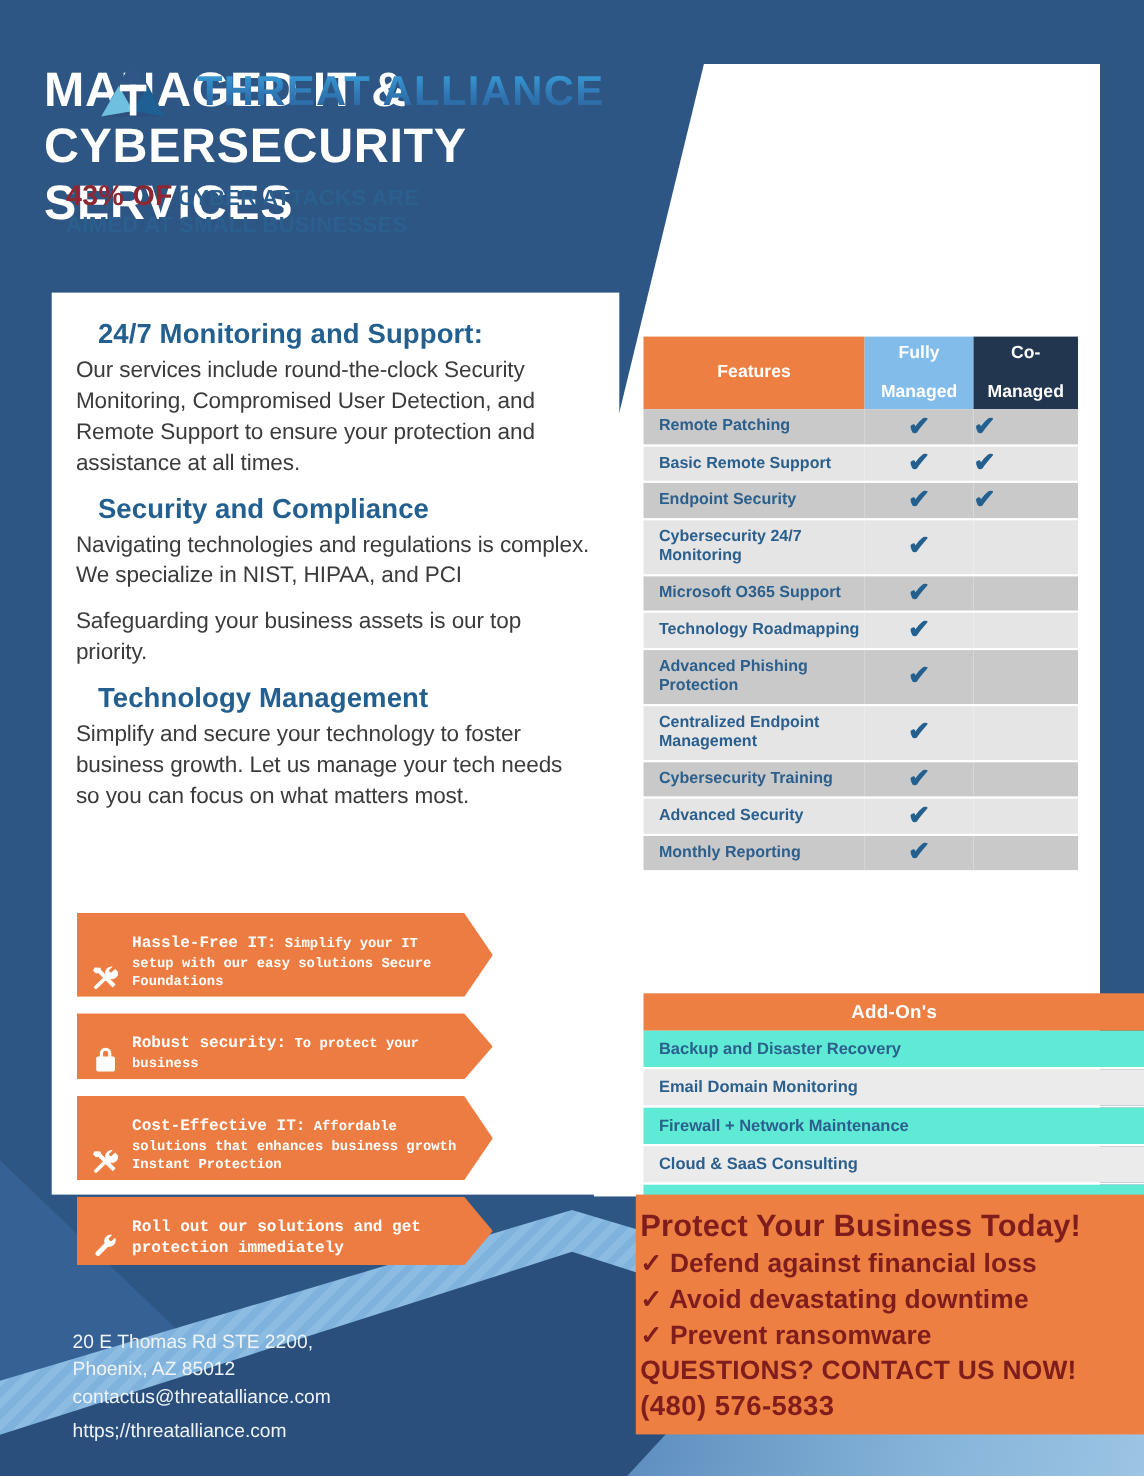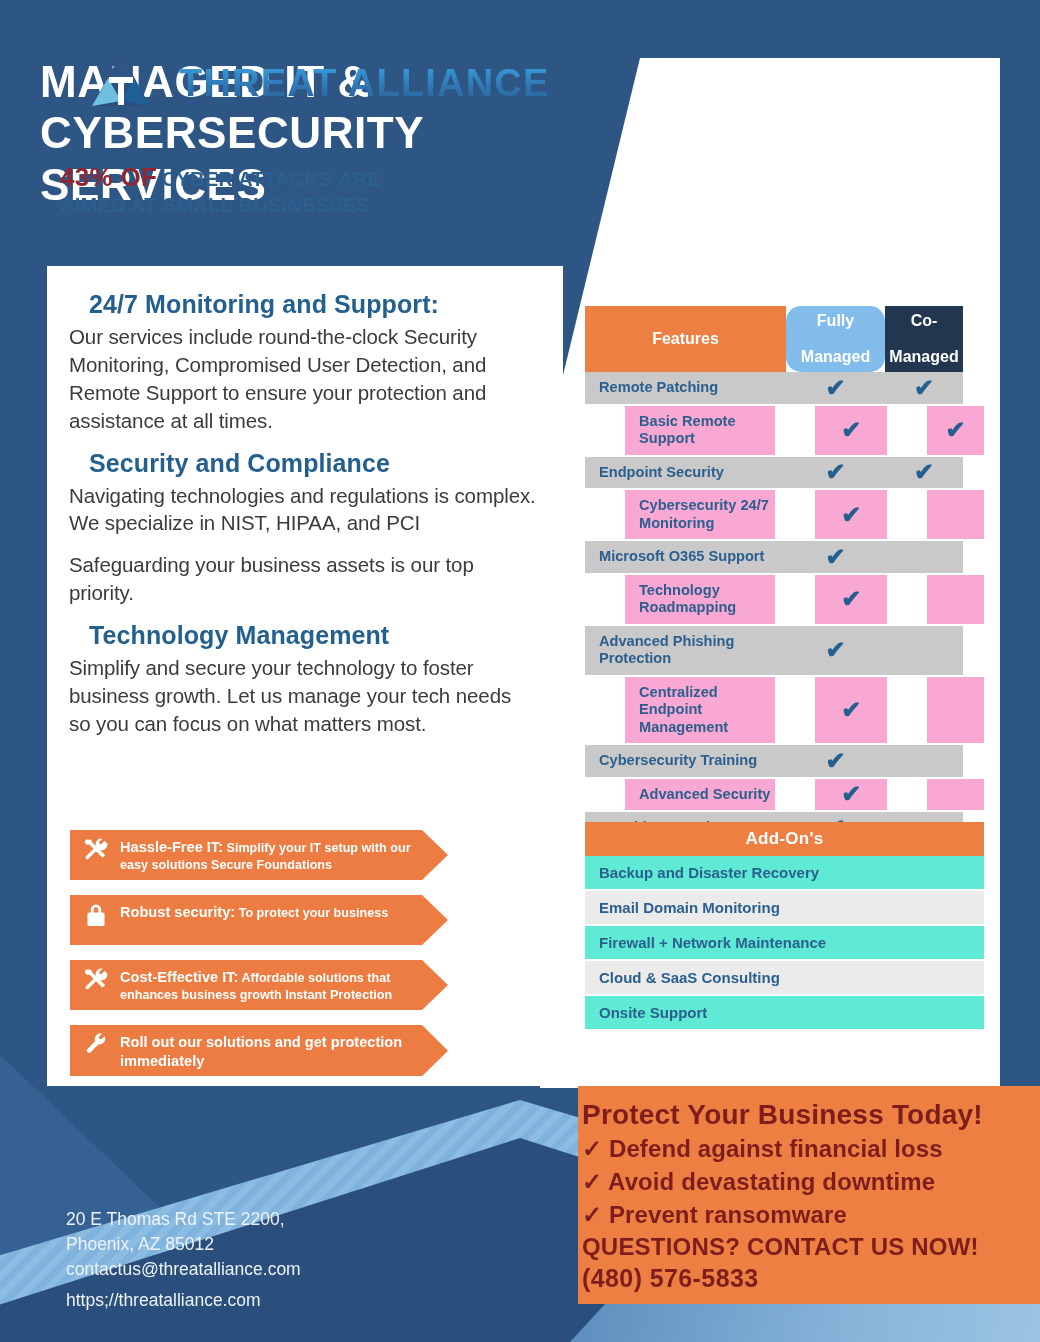--- a/index.html
+++ b/index.html
@@ -45,23 +45,24 @@
   .sec-p {
     color: #3b3b3b; font-size: 20.5px; line-height: 1.36;
     margin-bottom: 14px; letter-spacing: -0.1px;
   }
 
   
   #banners { position: absolute; left: 70px; top: 830px; width: 378px; }
   .banner {
     position: relative; background: #ec7c41; color: #fff;
     min-height: 50px; margin-bottom: 15px;
-    display: flex; align-items: flex-start; gap: 10px;
-    padding: 8px 30px 6px 12px;
+    display: flex; align-items: flex-end; gap: 10px;
+    padding: 19px 30px 6px 12px;
     clip-path: polygon(0 0, calc(100% - 26px) 0, 100% 50%, calc(100% - 26px) 100%, 0 100%);
+    font-family: Liberation Mono, monospace;
   }
   .banner .bico { width: 28px; flex: 0 0 28px; display: flex; align-items: center; justify-content: center; }
   .banner .btxt { font-size: 12.8px; line-height: 1.28; font-weight: bold; }
   .banner .btxt .lead { font-size: 14.6px; }
   .banner .btxt .rest { font-weight: bold; font-size: 12.6px; }
 
   
   #contact {
     position: absolute; left: 66px; top: 1207px;
     color: #eef3f8; font-size: 17.5px; line-height: 1.42;
@@ -100,36 +101,36 @@
     color: #2b5f8d; font-weight: bold; font-size: 20px; letter-spacing: .3px;
     line-height: 1.2;
   }
 
   
   #table { position: absolute; left: 585px; top: 306px; width: 399px; }
   .trow { display: flex; }
   .trow > div { display: flex; align-items: center; }
   .c1 { width: 201px; padding: 7px 0 7px 14px; }
   .c2 { width: 99px; justify-content: center; }
-  .c3 { width: 78px; justify-content: center; }
+  .c3 { width: 95px; justify-content: flex-start; }
   .hdr .c1 { background: #ee7f43; color: #fff; justify-content: center;
              font-weight: bold; font-size: 16px; height: 66px; padding-left: 0; }
   .hdr .c2 { background: #81bceb; color: #fff; font-weight: bold; font-size: 16px;
-             height: 66px; text-align: center; line-height: 1.12; border-radius: 15px; }
+             height: 66px; text-align: center; line-height: 1.12; }
   .hdr .c3 { background: #22374f; color: #fff; font-weight: bold; font-size: 16px;
              height: 66px; text-align: center; line-height: 1.12; }
   .hdr .c2 span, .hdr .c3 span { display: block; width: 100%; }
   .rowA .c1, .rowA .c2, .rowA .c3 { background: #c9c9c9; }
-  .rowB .c1, .rowB .c2, .rowB .c3 { background: #f9a8d4; margin-left: 40px; }
+  .rowB .c1, .rowB .c2, .rowB .c3 { background: #e5e5e5; }
   .trow .c1 span { color: #2b5f8d; font-weight: bold; font-size: 14.6px; line-height: 1.2; }
   .chk { color: #23608f; font-size: 24px; font-weight: bold; line-height: 1; }
   .sep { height: 2px; background: #ffffff; }
 
   
-  #addons { position: absolute; left: 585px; top: 822px; width: 399px; }
+  #addons { position: absolute; left: 585px; top: 903px; width: 456px; }
   #addons .ahdr {
     background: #ee7f43; color: #fff; font-weight: bold; font-size: 17px;
     text-align: center; padding: 7px 0; letter-spacing: .3px;
   }
   #addons .arow {
     color: #2b5f8d; font-weight: bold; font-size: 15px;
     padding: 8px 0 8px 14px;
   }
   #addons .arow.a { background: #5eead4; }
   #addons .arow.b { background: #ebebeb; }

